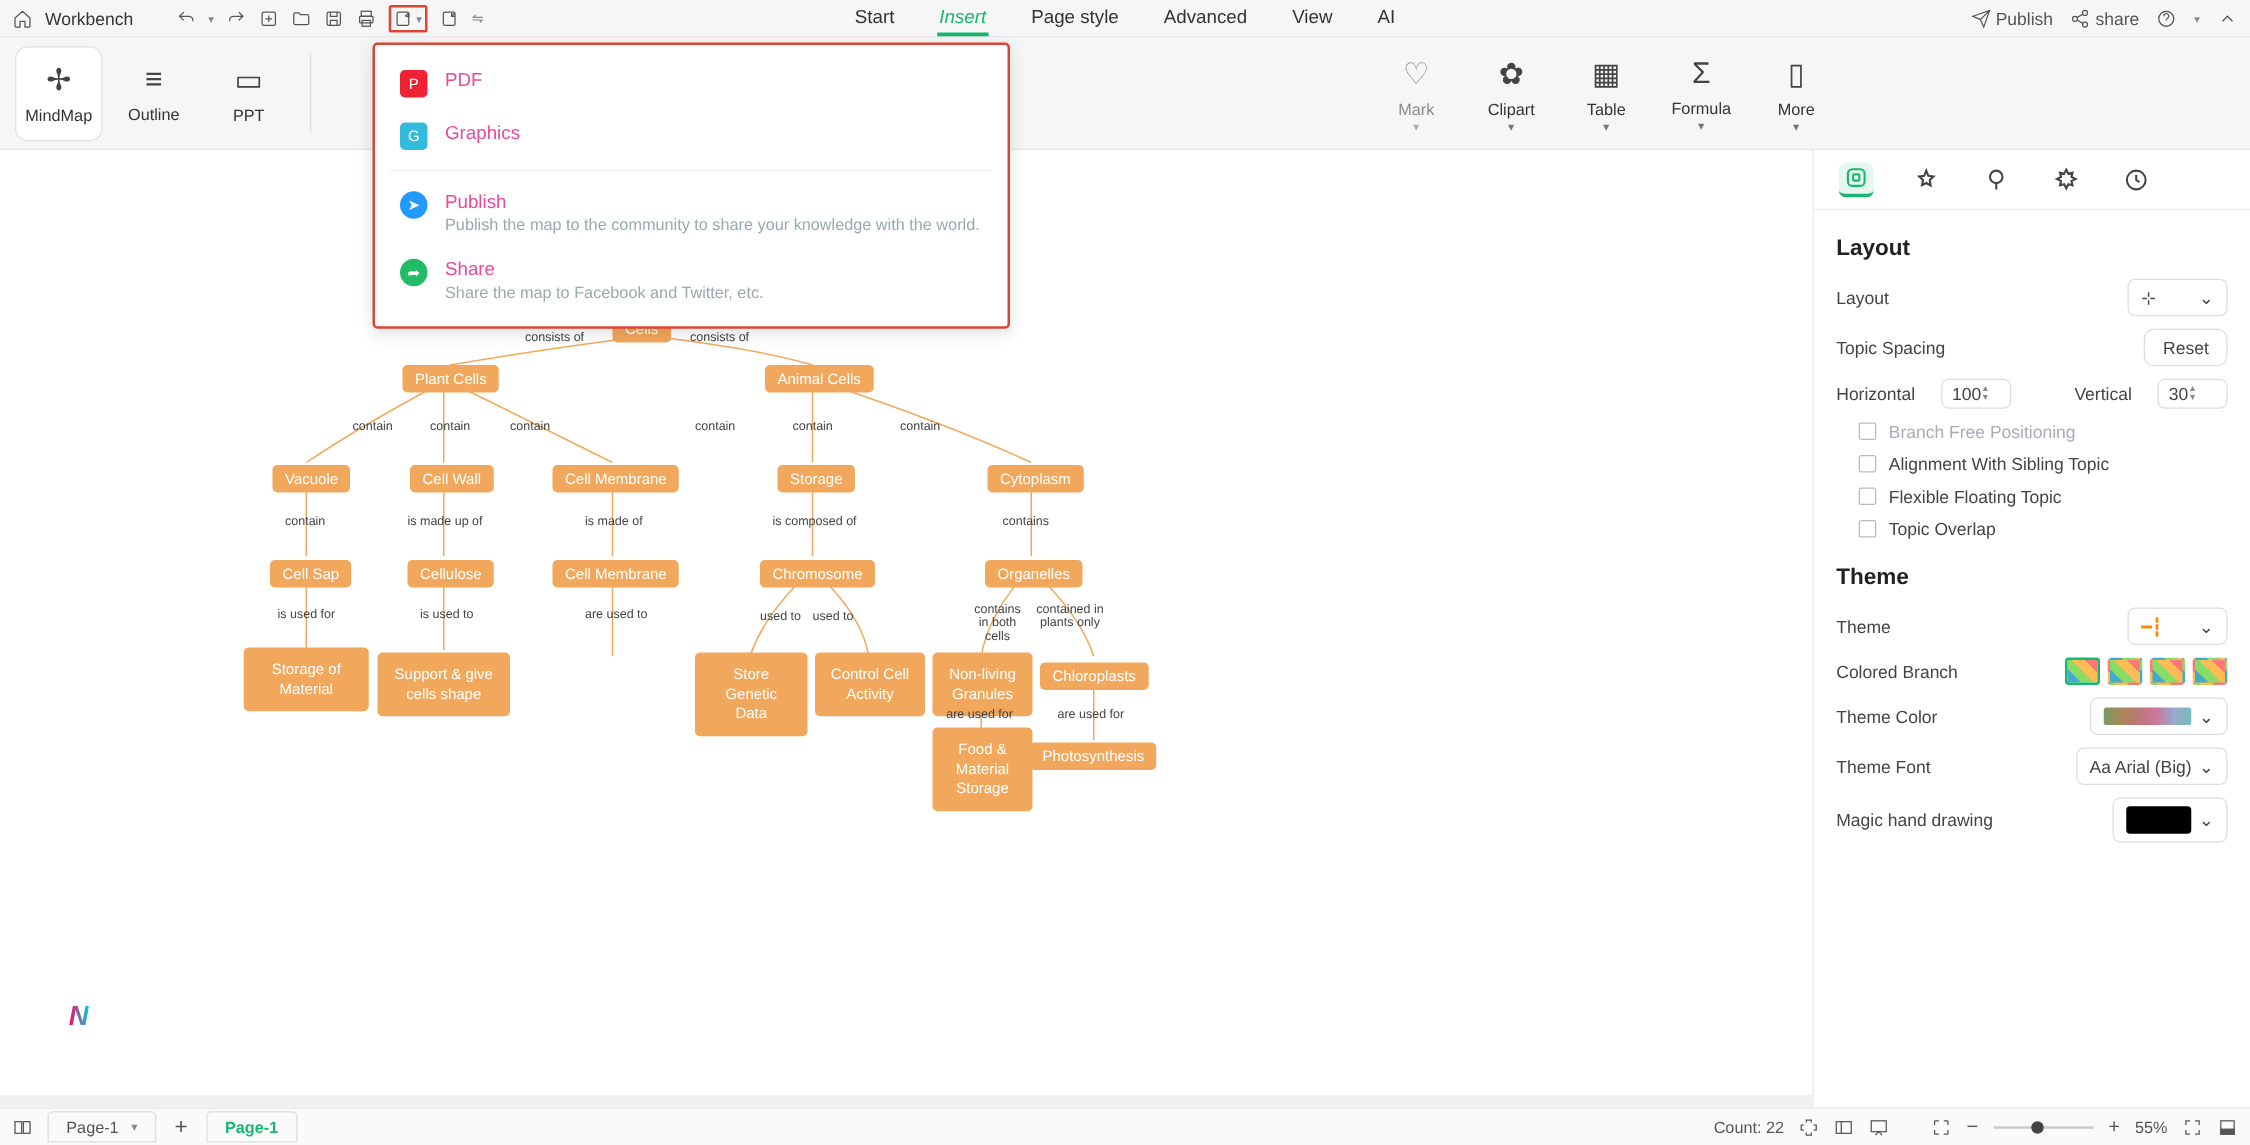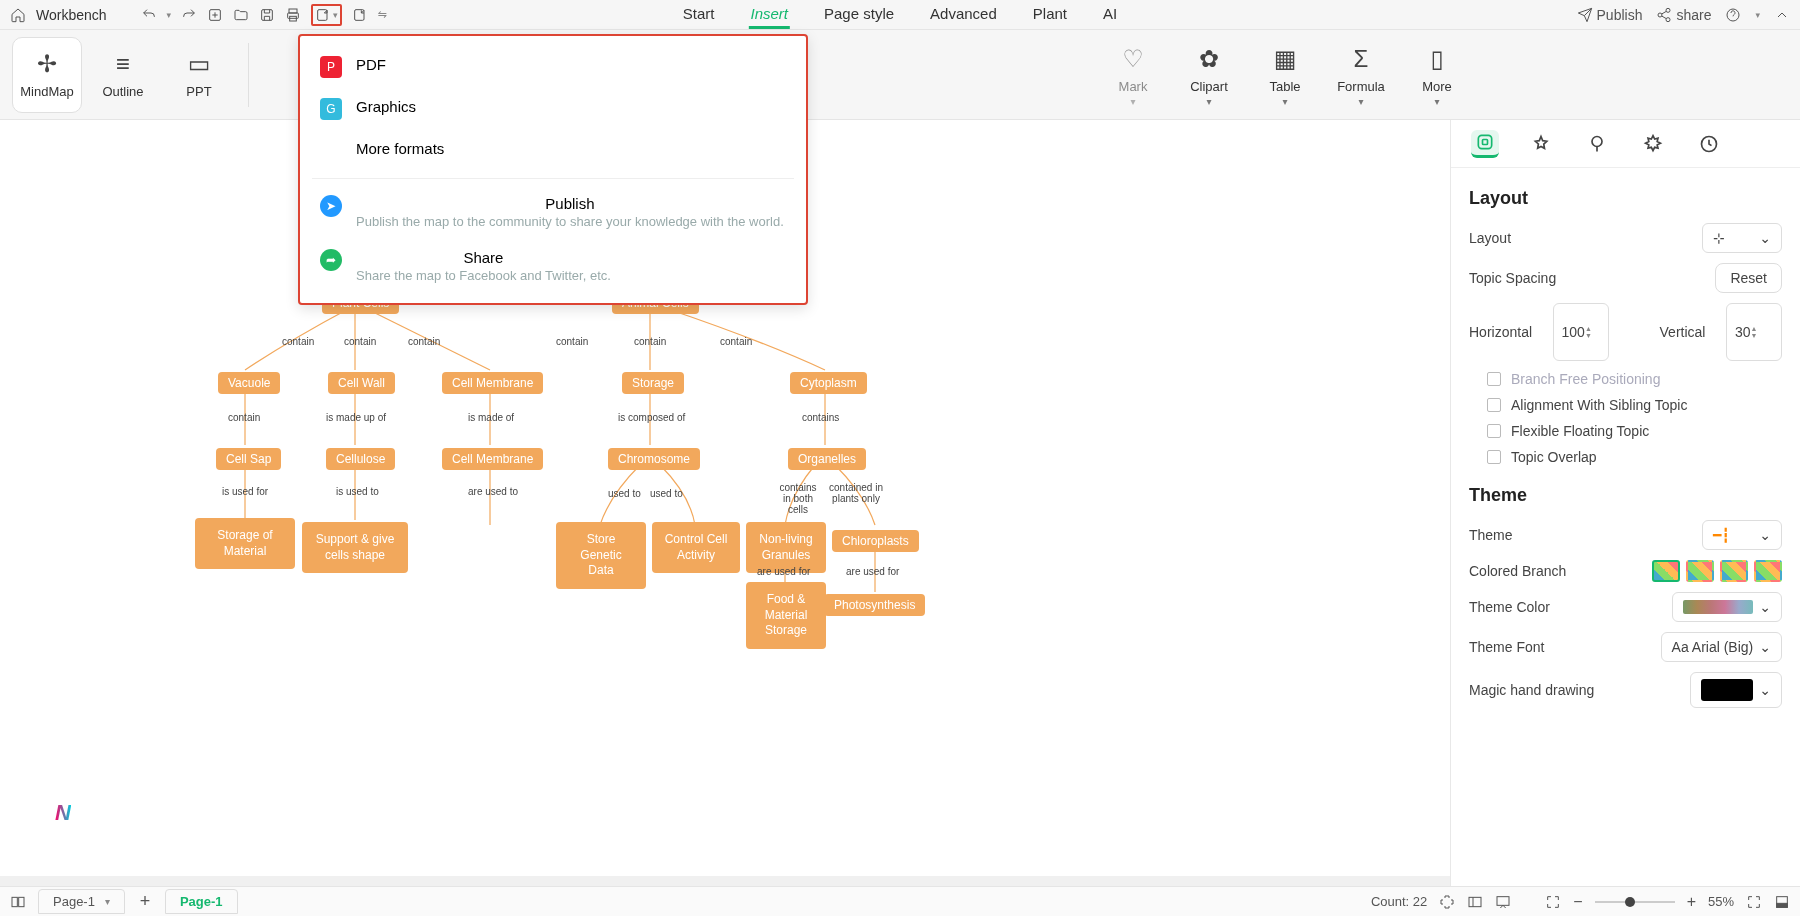--- a/index.html
+++ b/index.html
@@ -25,21 +25,21 @@
 .ribbon .btn .big { font-size: 24px; color: #444; }
 .ribbon .btn .lbl { font-size: 13px; color: #333; }
 .ribbon .btn .arr { font-size: 10px; color: #777; line-height: 4px; }
 .ribbon .sep { width: 1px; height: 64px; background: #e0e0e0; margin: 0 8px; }
 
 
 .dropdown { position: absolute; top: 34px; left: 298px; width: 510px; background: #fff; border: 2px solid #d43; border-radius: 4px; box-shadow: 0 4px 14px rgba(0,0,0,.12); padding: 10px 0; z-index: 100; }
 .dropdown .row { display: flex; align-items: flex-start; gap: 14px; padding: 10px 20px; cursor: pointer; }
 .dropdown .row .dicon { width: 22px; height: 22px; border-radius: 4px; display: flex; align-items: center; justify-content: center; font-size: 12px; color: #fff; }
 .dropdown .row .txt { display: flex; flex-direction: column; gap: 2px; }
-.dropdown .row .ttl { font-size: 15px; color: #000000; text-align: center; }
+.dropdown .row .ttl { font-size: 15px; color: #ec4899; }
 .dropdown .row .sub { font-size: 13px; color: #9aa; }
 .dropdown .divider { height: 1px; background: #eee; margin: 6px 12px; }
 
 
 .canvas { position: absolute; top: 120px; left: 0; right: 310px; bottom: 30px; background: #fff; overflow: hidden; }
 .canvas .scroll { position: absolute; left: 0; right: 0; bottom: 0; height: 10px; background: #f0f0f0; }
 .node { position: absolute; background: #f2a85c; color: #fff; font-size: 12px; padding: 4px 10px; border-radius: 4px; text-align: center; white-space: nowrap; }
 .node.big { padding: 10px 12px; white-space: normal; width: 110px; font-size: 12px; line-height: 1.3; }
 .rel { position: absolute; font-size: 10px; color: #444; text-align: center; }
 .watermark { position: absolute; left: 55px; bottom: 60px; font-size: 22px; font-style: italic; font-weight: bold; background: linear-gradient(90deg,#f06,#0cd); -webkit-background-clip: text; background-clip: text; color: transparent; }
@@ -50,21 +50,21 @@
 
 .rpanel { position: absolute; top: 120px; right: 0; bottom: 30px; width: 350px; background: #fff; border-left: 1px solid #e8e8e8; display: flex; flex-direction: column; }
 .rpanel .ptabs { display: flex; align-items: center; height: 48px; border-bottom: 1px solid #eee; gap: 28px; padding: 0 20px; }
 .rpanel .ptabs .pt { width: 28px; height: 28px; display: flex; align-items: center; justify-content: center; color: #444; cursor: pointer; border-radius: 6px; }
 .rpanel .ptabs .pt.active { background: #e5f7ef; color: #15b86f; border-bottom: 3px solid #15b86f; }
 .rpanel .body { padding: 14px 18px; overflow-y: auto; flex: 1; }
 .rpanel h2 { font-size: 18px; font-weight: 700; color: #222; margin: 6px 0 14px; }
 .rpanel .rowp { display: flex; align-items: center; justify-content: space-between; margin: 10px 0; font-size: 14px; color: #444; }
 .rpanel .rowp .lbltxt { flex: 1; }
 .rpanel .select { border: 1px solid #ddd; border-radius: 6px; padding: 6px 10px; min-width: 80px; display: flex; align-items: center; justify-content: space-between; gap: 6px; cursor: pointer; background: #fff; }
-.rpanel .num { border: 1px solid #ddd; border-radius: 6px; padding: 20px 8px; width: 56px; display: flex; align-items: center; gap: 0; }
+.rpanel .num { border: 1px solid #ddd; border-radius: 6px; padding: 3px 8px; width: 56px; display: flex; align-items: center; gap: 0; }
 .rpanel .num .spinners { font-size: 7px; line-height: 7px; color: #888; }
 .rpanel .btn-pill { border: 1px solid #ddd; border-radius: 8px; padding: 6px 14px; cursor: pointer; }
 .rpanel .check { display: flex; align-items: center; gap: 10px; margin: 10px 0; font-size: 14px; color: #444; padding-left: 18px; }
 .rpanel .check.dis { color: #aab; }
 .rpanel .check .cb { width: 14px; height: 14px; border: 1px solid #bbb; border-radius: 2px; }
 .rpanel .swatches { display: flex; gap: 6px; }
 .rpanel .swatch { width: 28px; height: 22px; border: 2px solid transparent; border-radius: 3px; cursor: pointer; background: linear-gradient(45deg,#4ac 25%,#8d6 25% 50%,#fb5 50% 75%,#f77 75%); }
 .rpanel .swatch.on { border-color: #15b86f; }
 .rpanel .colorbar { flex: 1; height: 14px; background: linear-gradient(90deg,#796,#a85,#b77,#c79,#9ac,#7bb); border-radius: 2px; }
 .rpanel .blackbox { width: 52px; height: 22px; background: #000; border-radius: 3px; }
@@ -139,21 +139,21 @@
           <path d="M18 5l-4 4M14 5v4h4"></path>
         </svg>
       </span>
     <span style="font-size:11px;color:#888">⇋</span>
   </div>
   <div class="tabs">
     <div class="tab">Start</div>
     <div class="tab active">Insert</div>
     <div class="tab">Page style</div>
     <div class="tab">Advanced</div>
-    <div class="tab">Plant</div>
+    <div class="tab">View</div>
     <div class="tab">AI</div>
   </div>
   <div class="spacer"></div>
   <div class="right">
     <div class="item">
       <span class="ico">
           <svg viewBox="0 0 24 24">
             <path d="M22 2L11 13M22 2l-7 20-4-9-9-4z"></path>
           </svg>
         </span>
@@ -234,26 +234,20 @@
     <div class="txt">
         <div class="ttl">PDF</div>
       </div>
   </div>
   <div class="row">
     <div class="dicon" style="background:#3bd">G</div>
     <div class="txt">
         <div class="ttl">Graphics</div>
       </div>
   </div>
-  <div class="row">
-    <div class="dicon" style="visibility:hidden"></div>
-    <div class="txt">
-        <div class="ttl">More formats</div>
-      </div>
-  </div>
   <div class="divider"></div>
   <div class="row">
     <div class="dicon" style="background:#29f;border-radius:50%">➤</div>
     <div class="txt">
       <div class="ttl">Publish</div>
       <div class="sub">Publish the map to the community to share your knowledge with the world.</div>
     </div>
   </div>
   <div class="row">
     <div class="dicon" style="background:#2b6;border-radius:50%">➦</div>

